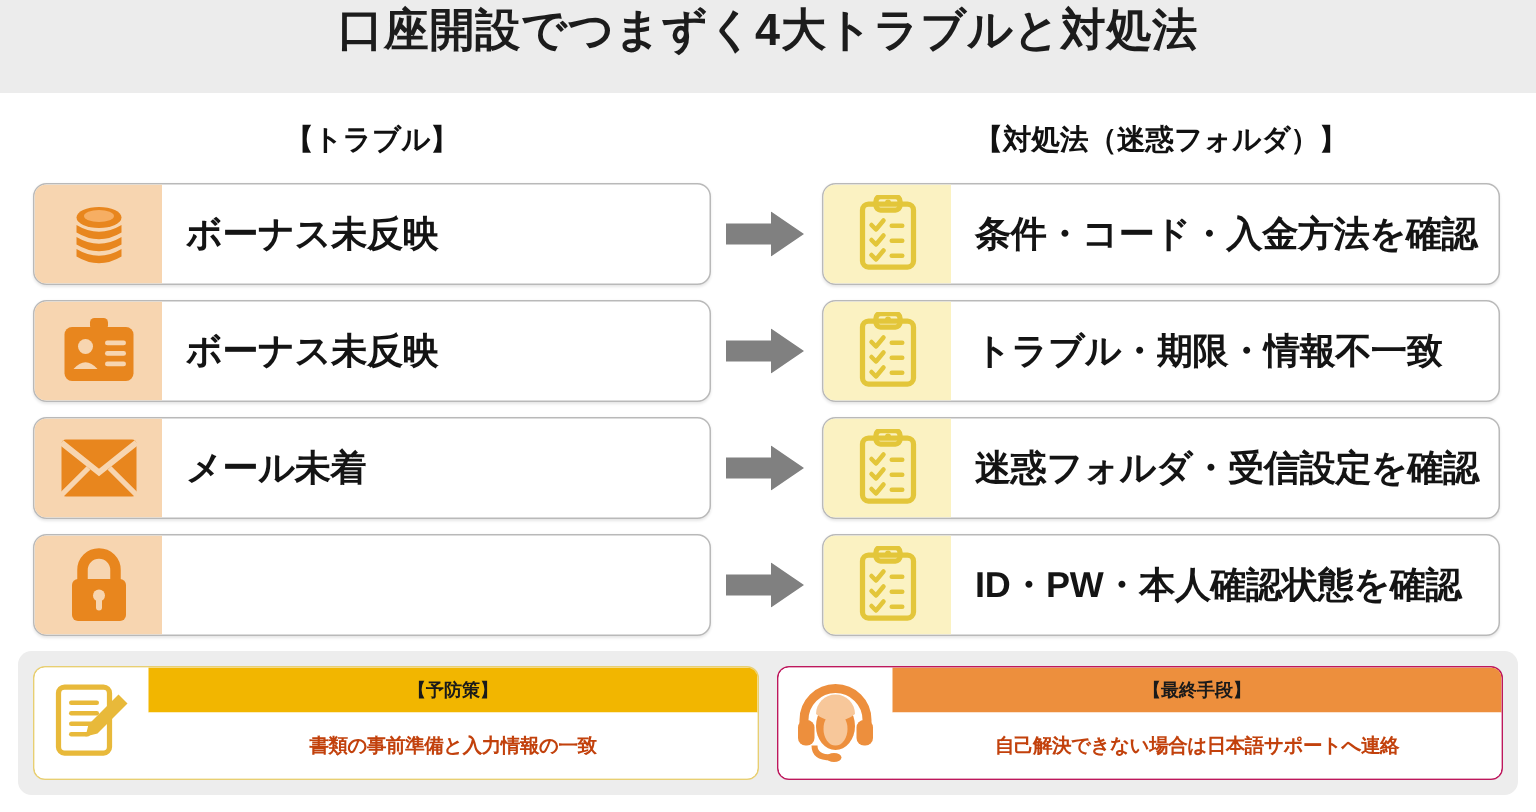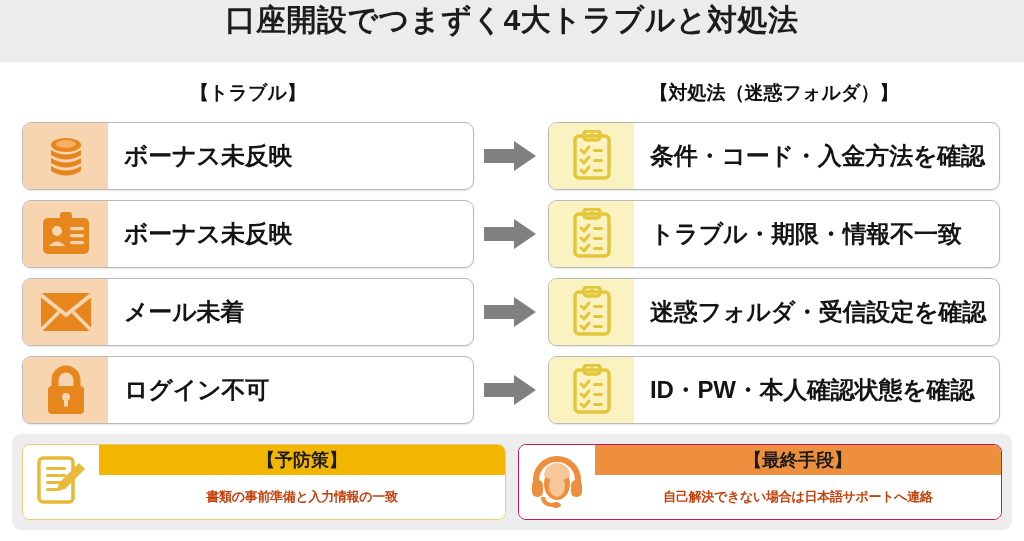--- a/index.html
+++ b/index.html
@@ -148,21 +148,21 @@
   .panel-body {
     flex: 1 1 auto;
     display: flex;
     flex-direction: column;
   }
   .panel-head {
     height: 30px;
     display: flex;
     align-items: center;
     justify-content: center;
-    font-size: 18px;
+    font-size: 12px;
     font-weight: bold;
     color: #1a1a1a;
     white-space: nowrap;
   }
   .panel.prevent .panel-head { background: #f2b600; }
   .panel.support .panel-head { background: #ed8f3d; }
 
   .panel-text {
     flex: 1 1 auto;
     display: flex;
@@ -307,21 +307,20 @@
     <div class="row">
       <div class="card trouble">
         <div class="icon-tile">
           <svg width="44" height="50" viewBox="0 0 44 50" aria-hidden="true">
             <path d="M11 22 V15 a11 11 0 0 1 22 0 V22" fill="none" stroke="#E8861E" stroke-width="7"></path>
             <rect x="4" y="21" width="36" height="28" rx="4" fill="#E8861E"></rect>
             <circle cx="22" cy="32" r="4" fill="#F7D5B0"></circle>
             <rect x="20" y="33" width="4" height="9" rx="2" fill="#F7D5B0"></rect>
           </svg>
         </div>
-        <div class="card-label">ログイン不可</div>
       </div>
 
       <div class="arrow">
         <svg width="52" height="30" viewBox="0 0 52 30" aria-hidden="true">
           <path d="M0 8 H30 V0 L52 15 L30 30 V22 H0 Z" fill="#808080"></path>
         </svg>
       </div>
 
       <div class="card solution">
         <div class="icon-tile">

